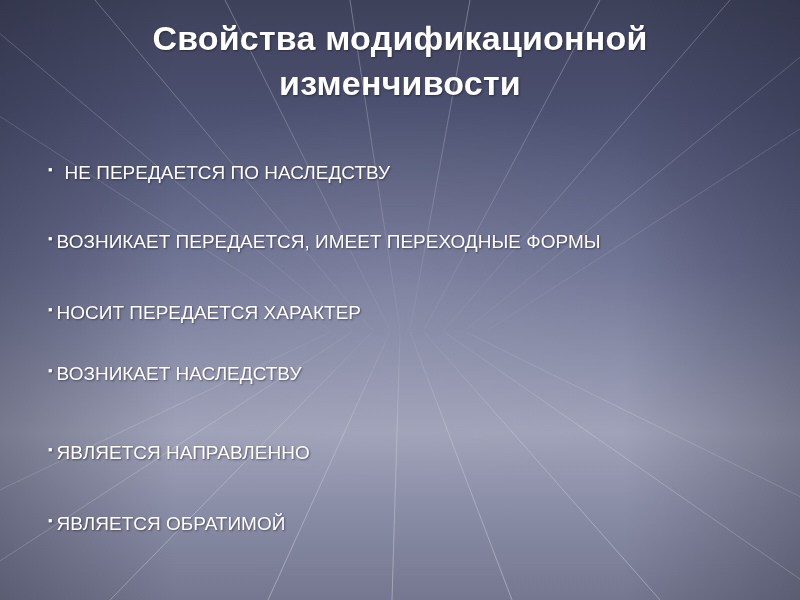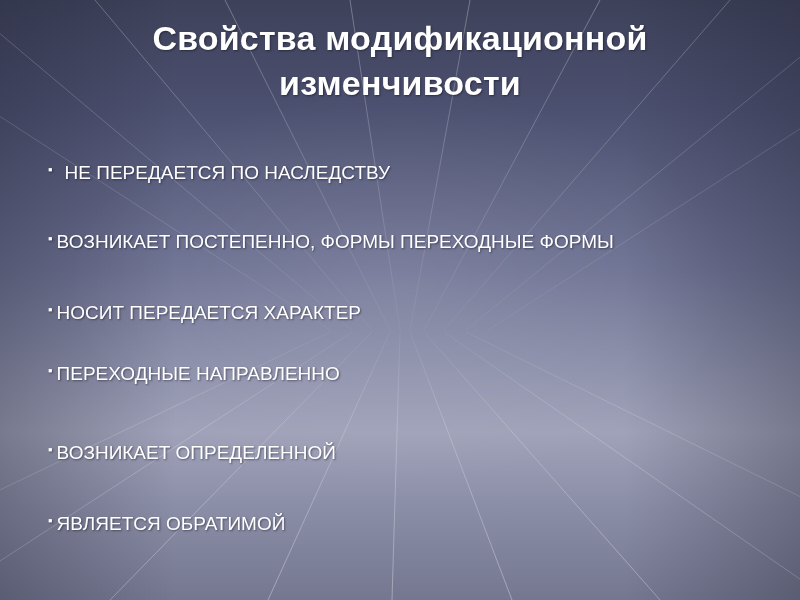--- a/index.html
+++ b/index.html
@@ -178,36 +178,36 @@
 
     <div class="bullets">
 
       <div class="bullet b0">
         <span class="marker">▪</span>
         <span class="text">НЕ ПЕРЕДАЕТСЯ ПО НАСЛЕДСТВУ</span>
       </div>
 
       <div class="bullet b1">
         <span class="marker">▪</span>
-        <span class="text">ВОЗНИКАЕТ ПОСТЕПЕННО, ФОРМЫ ПЕРЕХОДНЫЕ ФОРМЫ</span>
+        <span class="text">ВОЗНИКАЕТ ПЕРЕДАЕТСЯ, ИМЕЕТ ПЕРЕХОДНЫЕ ФОРМЫ</span>
       </div>
 
       <div class="bullet b2">
         <span class="marker">▪</span>
         <span class="text">НОСИТ ПЕРЕДАЕТСЯ ХАРАКТЕР</span>
       </div>
 
       <div class="bullet b3">
         <span class="marker">▪</span>
-        <span class="text">ПЕРЕХОДНЫЕ НАПРАВЛЕННО</span>
+        <span class="text">ВОЗНИКАЕТ НАСЛЕДСТВУ</span>
       </div>
 
       <div class="bullet b4">
         <span class="marker">▪</span>
-        <span class="text">ВОЗНИКАЕТ ОПРЕДЕЛЕННОЙ</span>
+        <span class="text">ЯВЛЯЕТСЯ НАПРАВЛЕННО</span>
       </div>
 
       <div class="bullet b5">
         <span class="marker">▪</span>
         <span class="text">ЯВЛЯЕТСЯ ОБРАТИМОЙ</span>
       </div>
 
     </div>
   </div>
 </div>

